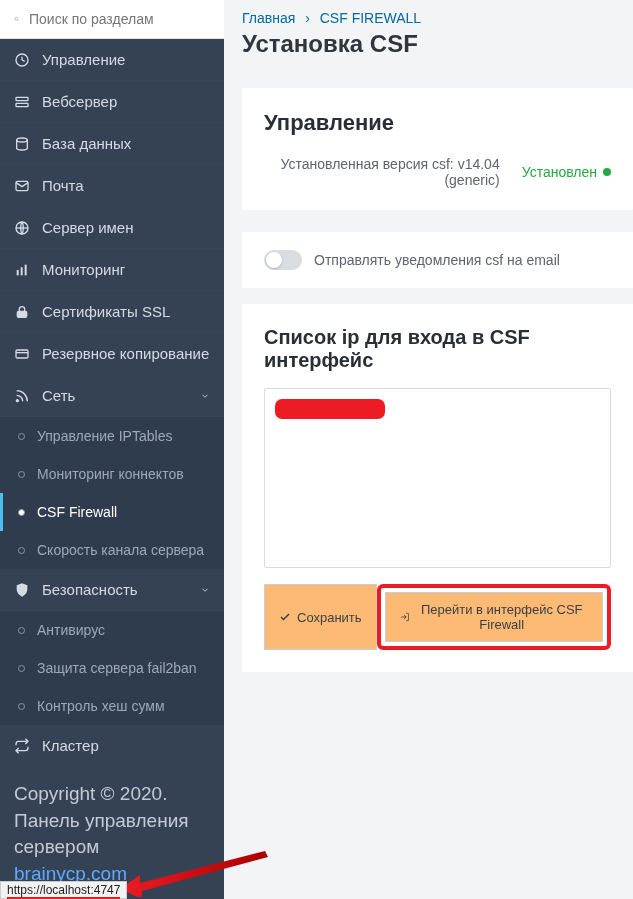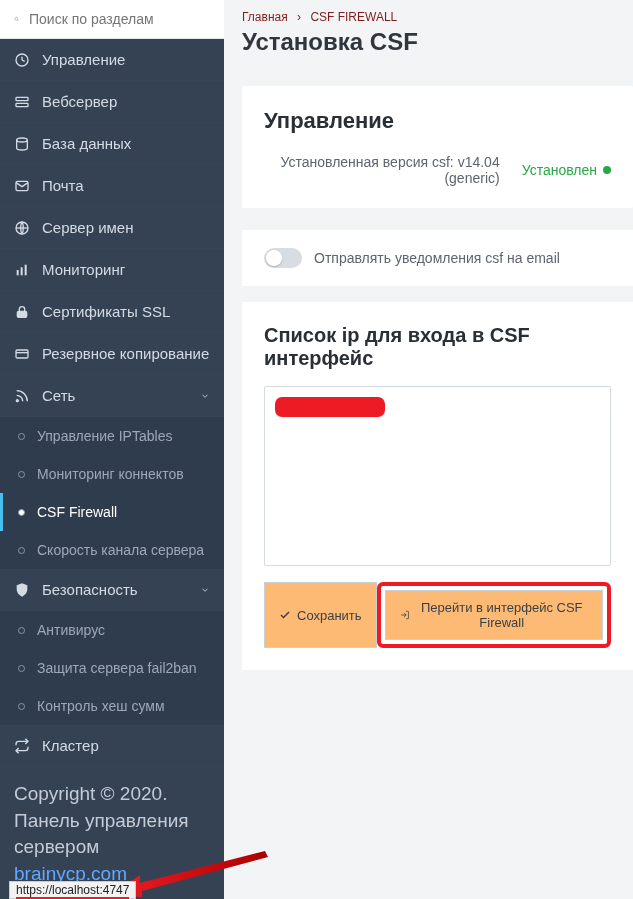--- a/index.html
+++ b/index.html
@@ -19,21 +19,21 @@
     .submenu { background: #2f3c4d; }
     .sub-item { display: flex; align-items: center; padding: 11px 18px; cursor: pointer; color: #9da8b8; font-size: 14px; }
     .sub-item.active { border-left: 3px solid #4abef0; color: #fff; padding-left: 15px; }
     .sub-item.active .dot { background: #fff; }
     .dot { width: 7px; height: 7px; border: 1.5px solid #8b96a6; border-radius: 50%; margin-right: 12px; background: transparent; }
 
     .footer { margin-top: auto; padding: 14px; font-size: 19px; color: #c4cbd6; line-height: 1.4; }
     .footer a { color: #5fa8ff; text-decoration: underline; }
 
     .main { margin-left: 224px; height: 899px; background: #f2f4f6; }
-    .crumbs { padding: 10px 18px 4px; color: #7f1d1d; font-size: 12px; }
+    .crumbs { padding: 10px 18px 4px; color: #0369a1; font-size: 14px; }
     .crumbs .sep { margin: 0 6px; }
     .ptitle { padding: 0 18px 16px; font-size: 24px; color: #30363d; font-weight: 600; }
 
     .card { background: #fff; margin: 14px 0 0 18px; padding: 22px; border-radius: 2px; }
     .card h2 { font-size: 22px; color: #2a2f36; margin-bottom: 20px; font-weight: 600; }
     .verrow { display: flex; align-items: center; gap: 22px; color: #5c6570; font-size: 14px; text-align: right; }
     .status { color: #28a745; display: flex; align-items: center; gap: 6px; }
     .sdot { width: 8px; height: 8px; background: #28a745; border-radius: 50%; }
 
     .toggle-row { display: flex; align-items: center; margin: 22px 0 0 18px; background: #fff; padding: 18px 22px; }
@@ -43,21 +43,21 @@
 
     .card2 { background: #fff; margin: 16px 0 0 18px; padding: 22px; }
     .card2 h3 { font-size: 20px; color: #2a2f36; font-weight: 600; margin-bottom: 16px; }
     .ta-wrap { border: 1px solid #d6dbe1; border-radius: 2px; padding: 10px; min-height: 180px; background: #fff; }
     .redbar { width: 110px; height: 20px; background: #ed1c24; border-radius: 7px; }
 
     .btns { display: flex; gap: 0; margin-top: 16px; align-items: stretch; }
     .btn { border: 1px solid #c9cfd6; background: #fdba74; padding: 9px 14px; font-size: 13px; cursor: pointer; display: flex; align-items: center; gap: 6px; color: #3a3f46; }
     .hl { border: 4px solid #ed1c24; border-radius: 6px; padding: 4px; }
 
-    .url-tip { position: absolute; left: 9px; bottom: 0; background: #f2f2f2; border: 1px solid #ccc; padding: 1px 6px; font-size: 12px; color: #222; }
+    .url-tip { position: absolute; left: 0; bottom: 0; background: #f2f2f2; border: 1px solid #ccc; padding: 1px 6px; font-size: 12px; color: #222; }
     .url-tip .ul { border-bottom: 2px solid #ed1c24; }
 
     .arrow { position: absolute; left: 120px; bottom: 2px; width: 150px; height: 50px; pointer-events: none; }
   </style>
 </head>
 <body>
 
 <div class="sidebar">
   <div class="search-row">
     <svg class="sicon" viewBox="0 0 24 24" fill="none" stroke="currentColor" stroke-width="2">

